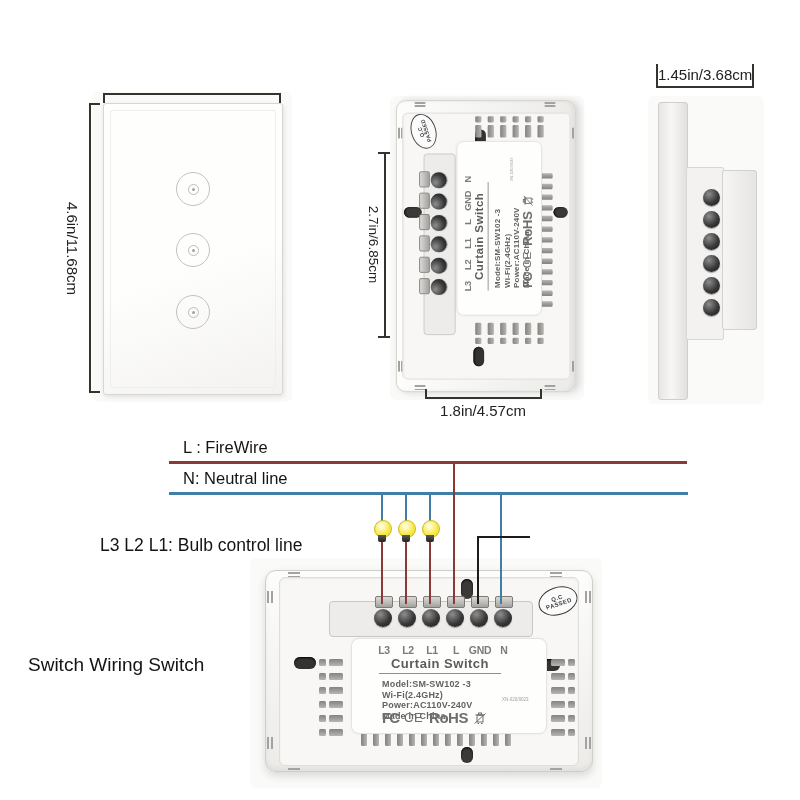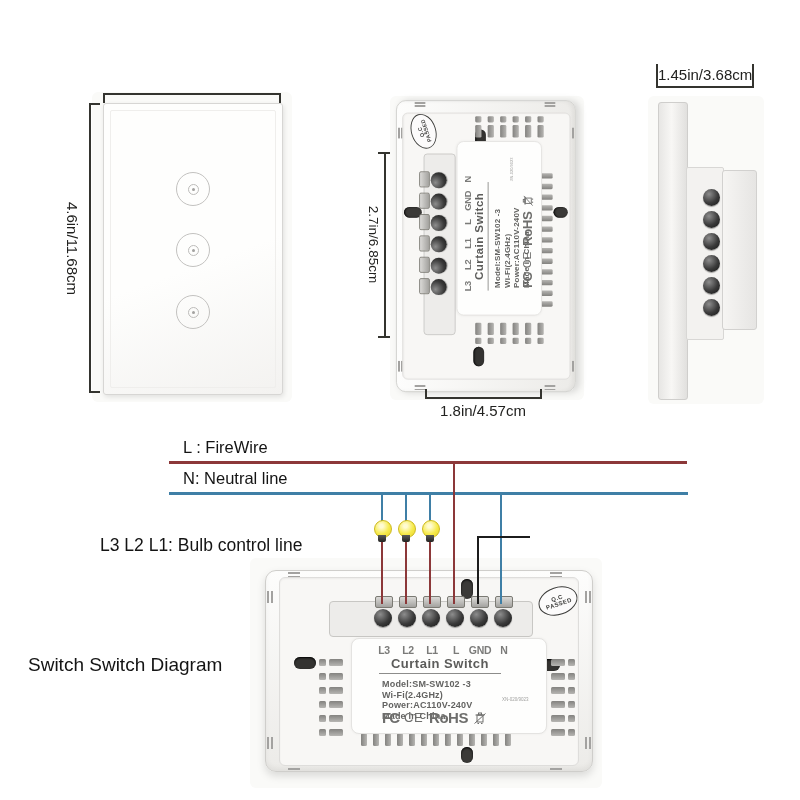--- a/index.html
+++ b/index.html
@@ -435,15 +435,15 @@
 
   <div class="wire" style="left:381px;top:542px;width:2.3px;height:62px;background:#8c3839;"></div>
   <div class="wire" style="left:405px;top:542px;width:2.3px;height:62px;background:#8c3839;"></div>
   <div class="wire" style="left:429px;top:542px;width:2.3px;height:62px;background:#8c3839;"></div>
 
   <div class="wire" style="left:453px;top:462px;width:2.4px;height:142px;background:#8c3839;"></div>
   <div class="wire" style="left:500px;top:493px;width:2.4px;height:111px;background:#3f7fa6;"></div>
   <div class="wire" style="left:477px;top:536px;width:53px;height:2.4px;background:#1c1c1c;"></div>
   <div class="wire" style="left:477px;top:536px;width:2.4px;height:68px;background:#1c1c1c;"></div>
 
-  <div class="abs caption" style="left:28px;top:654px;">Switch Switch Diagram</div>
+  <div class="abs caption" style="left:28px;top:654px;">Switch Wiring Switch</div>
 
 </div>
 
 </body></html>

